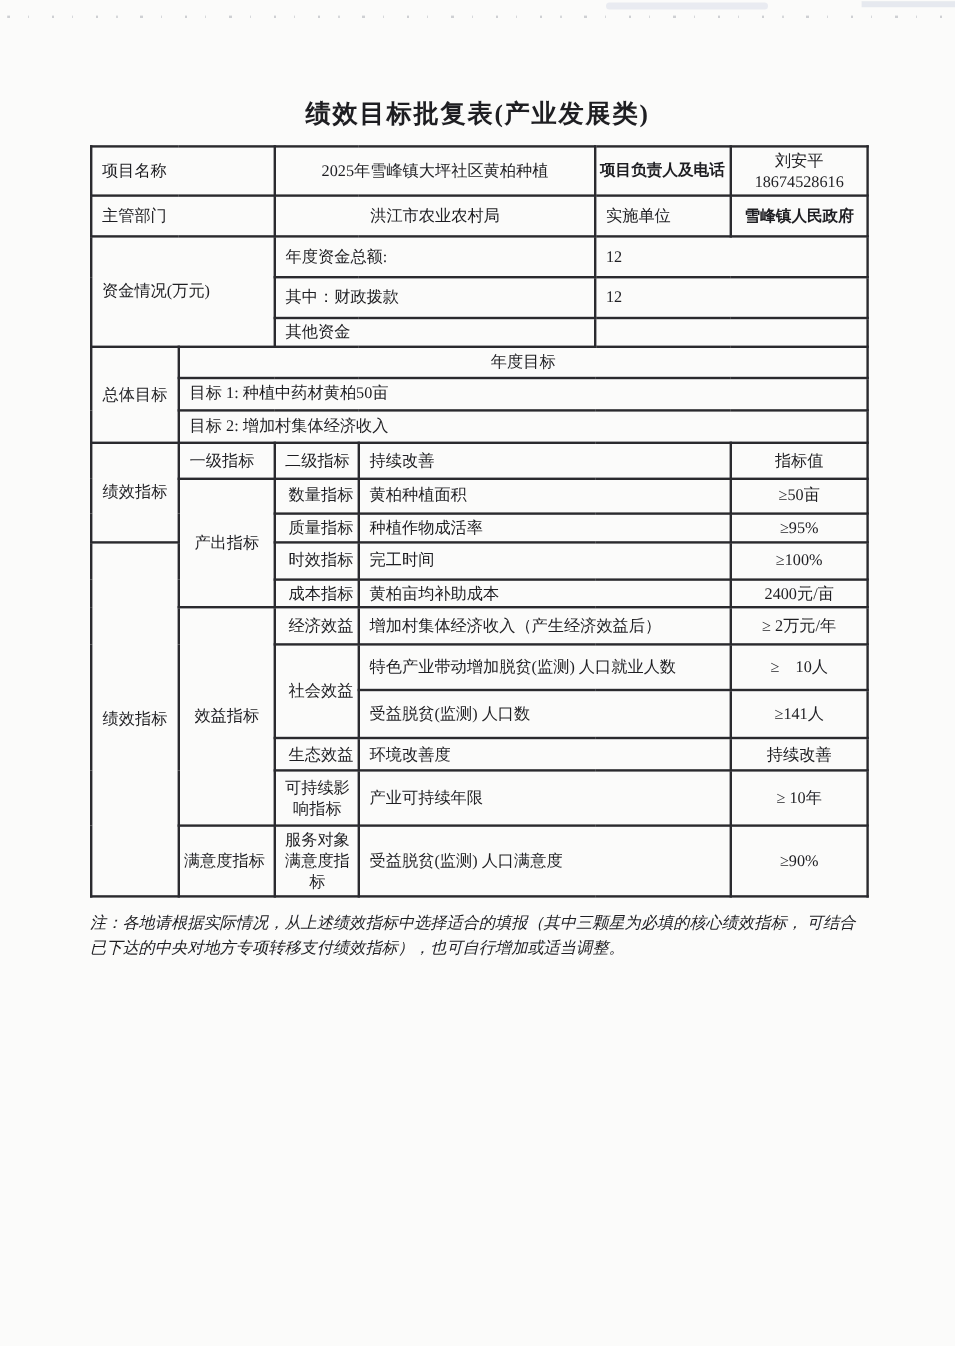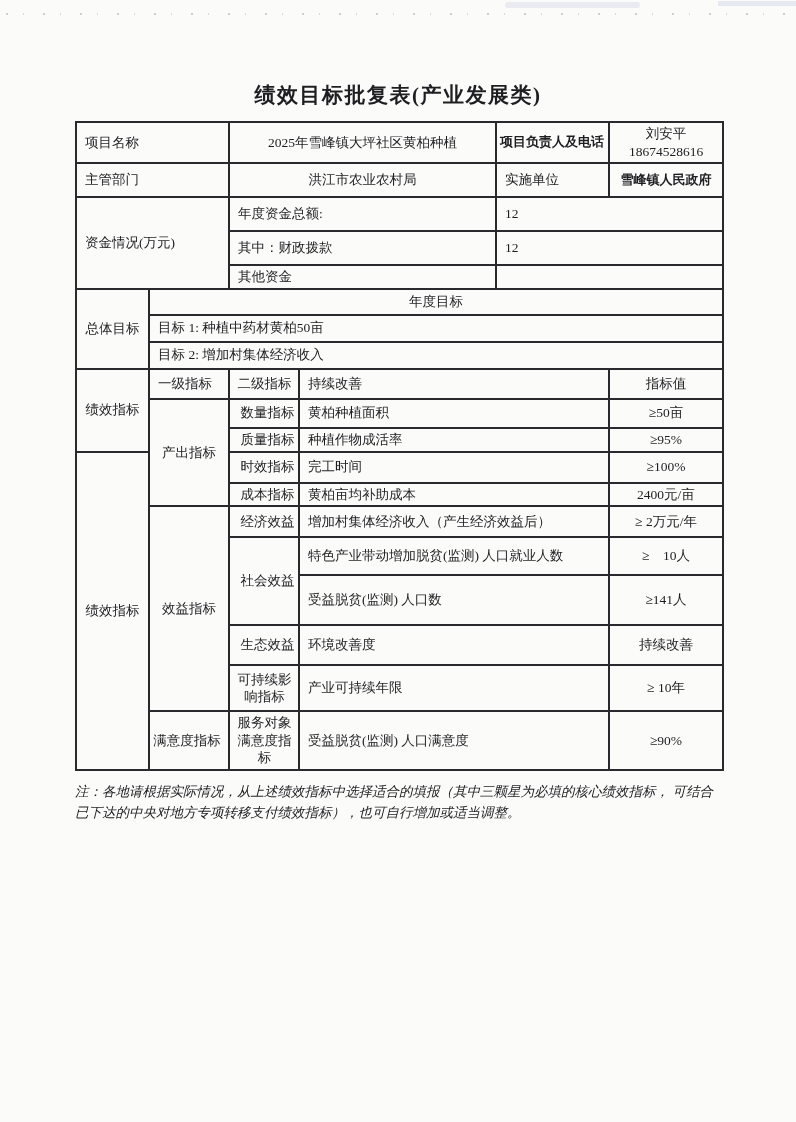--- a/index.html
+++ b/index.html
@@ -53,21 +53,21 @@
   .al { text-align:left; padding-left:8px !important; }
   .ac { text-align:center; }
   .tight { white-space:nowrap; padding-left:3px !important; padding-right:3px !important; font-size:13px;font-weight:bold; }
   .l2c { text-align:center; padding-left:10px !important; padding-right:3px !important; }
   .lf4 { text-align:center; padding-left:4px !important; padding-right:3px !important;margin-top:44px; }
 
   
   .r1{height:40px}.r2{height:34px}.r3{height:34px}.r4{height:34px}.r5{height:23px}
   .r6{height:26px}.r7{height:27px}.r8{height:27px}
   .r9{height:30px}.r10{height:29px}.r11{height:24px}.r12{height:31px}.r13{height:19px}
-  .r14{height:31px}.r15{height:38px}.r16{height:50px}.r17{height:40px}.r18{height:46px}.r19{height:48px}
+  .r14{height:31px}.r15{height:38px}.r16{height:40px}.r17{height:27px}.r18{height:46px}.r19{height:48px}
 
   .note {
     margin:10px 70px 0 75px;
     font-size:13.5px;
     line-height:1.6;
     font-style:italic;
   }
 </style>
 </head>
 <body>

